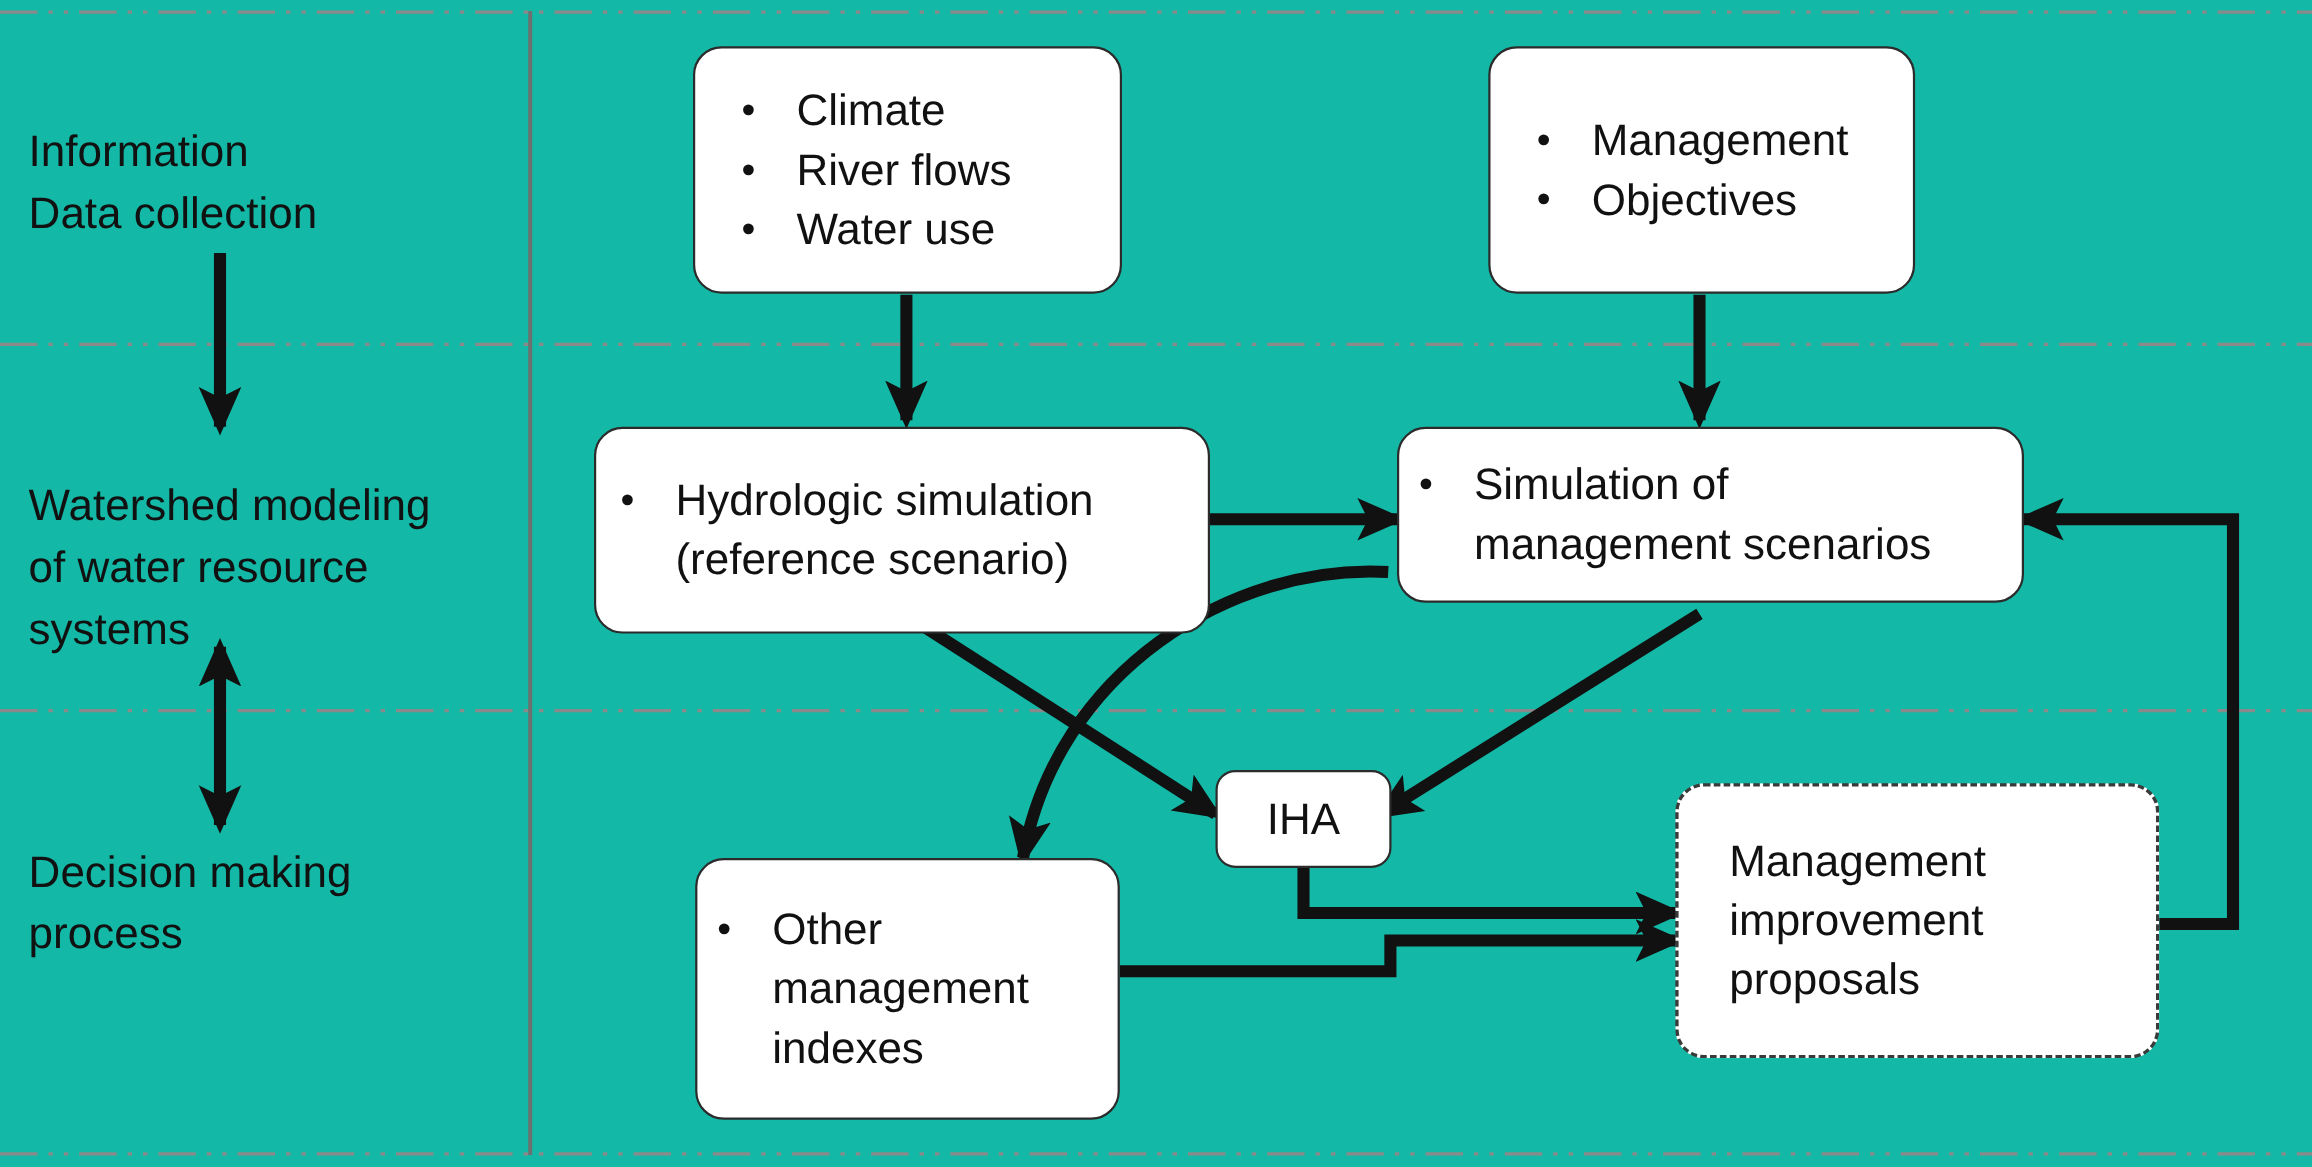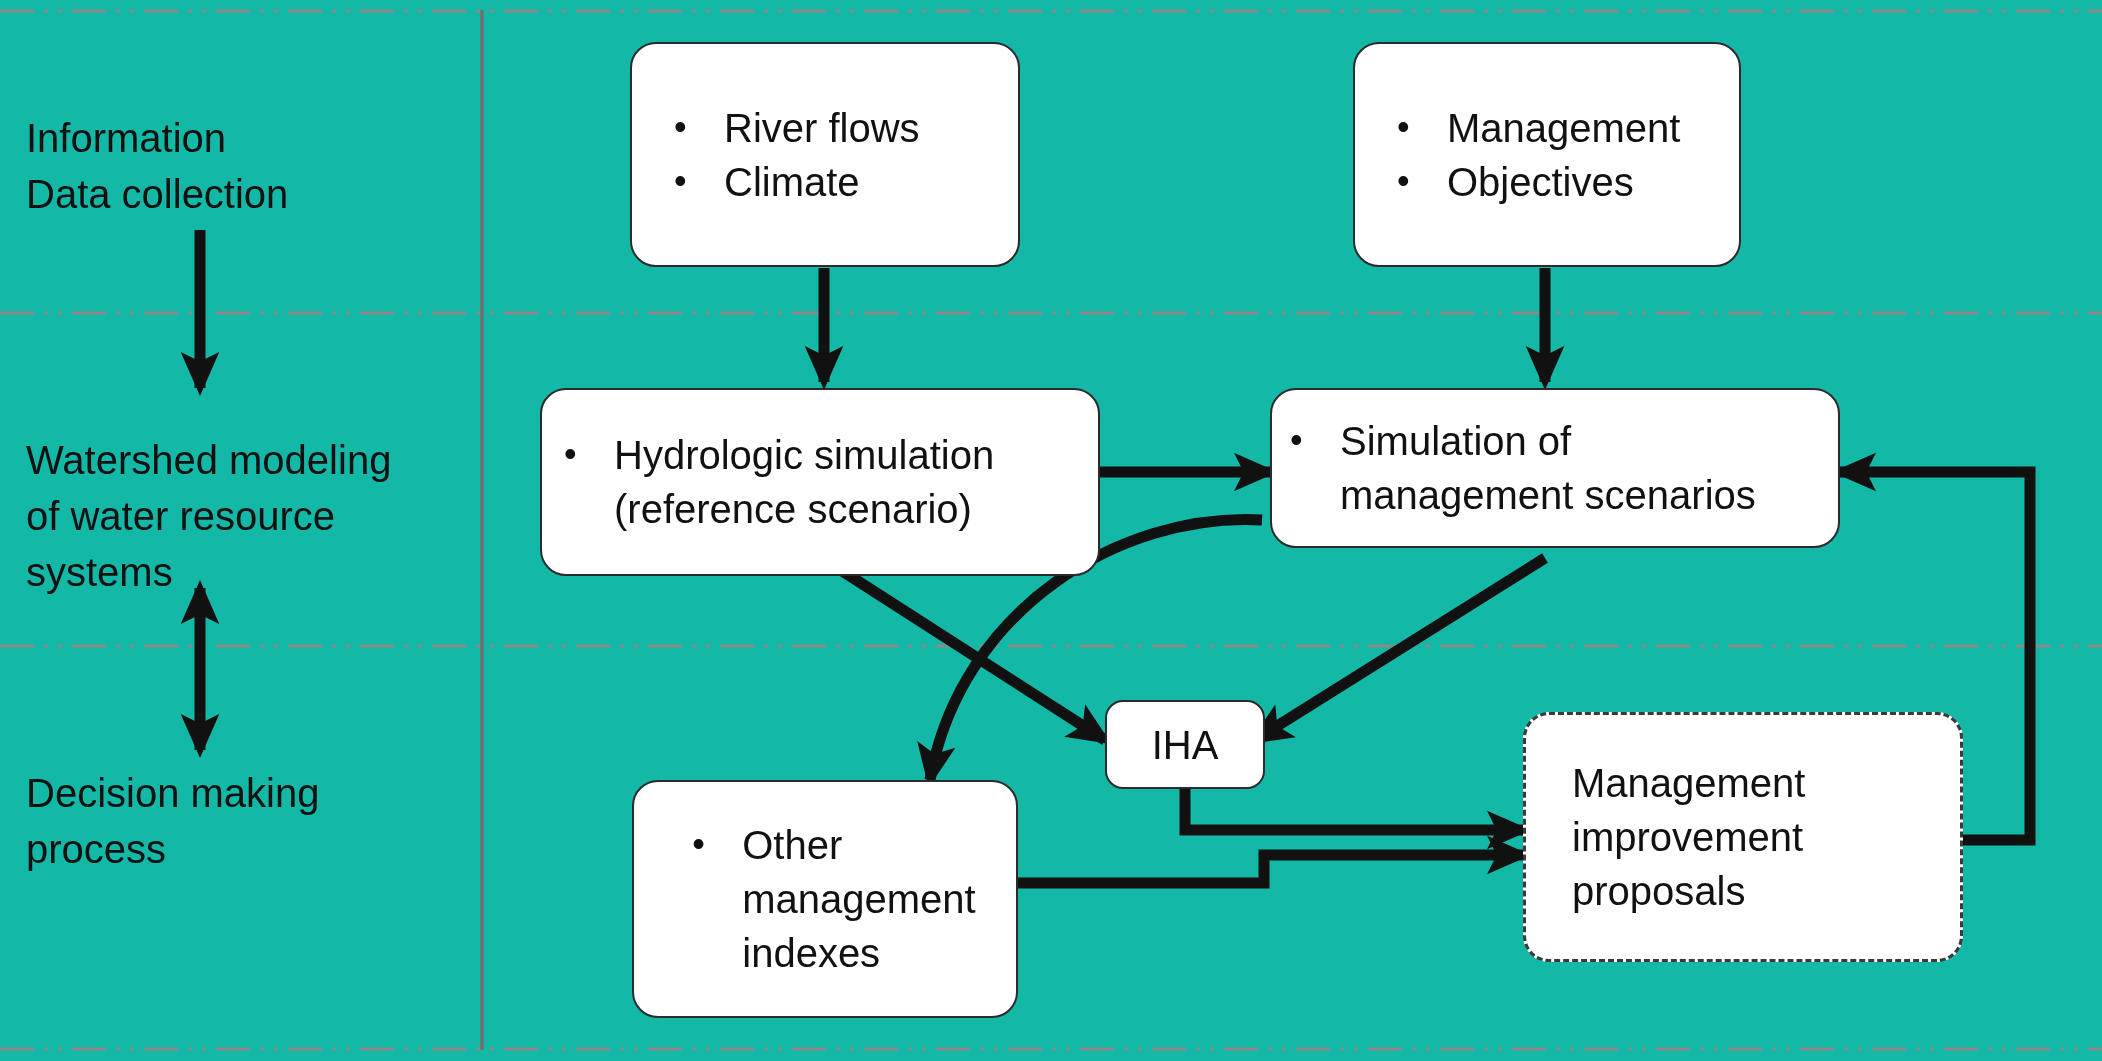--- a/index.html
+++ b/index.html
@@ -136,24 +136,27 @@
   <div class="stage-label" style="left:26px; top:386px;margin-top:46px;">Watershed modeling
 of water resource
 systems</div>
 
   <div class="stage-label" style="left:26px; top:765px;">Decision making
 process</div>
 
   <div class="node" style="left:630px; top:42px; width:390px; height:225px;">
     <ul class="bullets">
       <li>
+        <span>Climate</span>
+      </li>
+      <li>
         <span>River flows</span>
       </li>
       <li>
-        <span>Climate</span>
+        <span>Water use</span>
       </li>
     </ul>
   </div>
 
   <div class="node" style="left:1353px; top:42px; width:388px; height:225px;">
     <ul class="bullets">
       <li>
         <span>Management</span>
       </li>
       <li>
@@ -177,21 +180,21 @@
         <span>Simulation of</span>
         <span class="cont">management scenarios</span>
       </li>
     </ul>
   </div>
 
   <div class="node" style="left:1105px; top:700px; width:160px; height:89px; border-radius:18px;">
     <div class="plain-center">IHA</div>
   </div>
 
-  <div class="node" style="left:632px; top:780px; width:386px; height:238px;align-items:center;">
+  <div class="node" style="left:632px; top:780px; width:386px; height:238px;">
     <ul class="bullets" style="padding-left:10px;">
       <li>
         <span>Other</span>
         <span class="cont" style="white-space:pre-line;">management
 indexes</span>
       </li>
     </ul>
   </div>
 
   <div class="node dashed" style="left:1523px; top:712px; width:440px; height:250px;">

